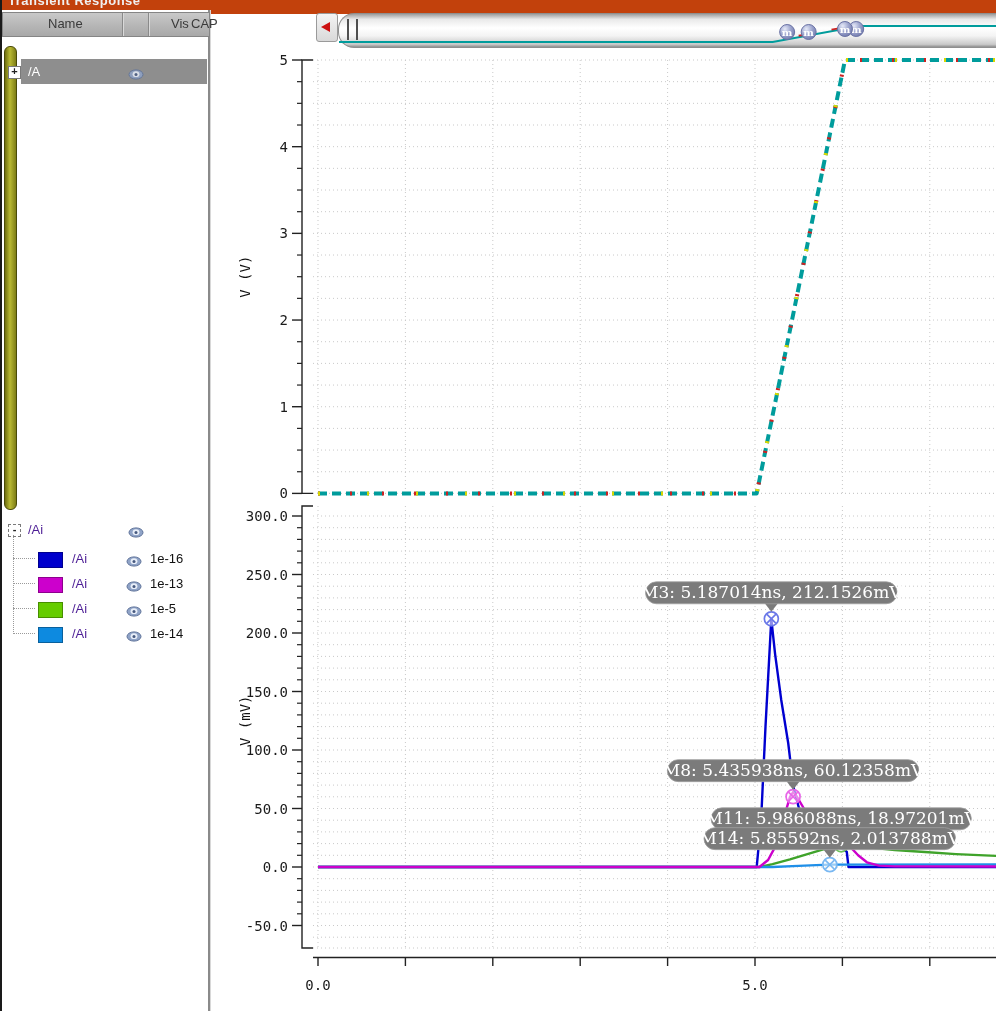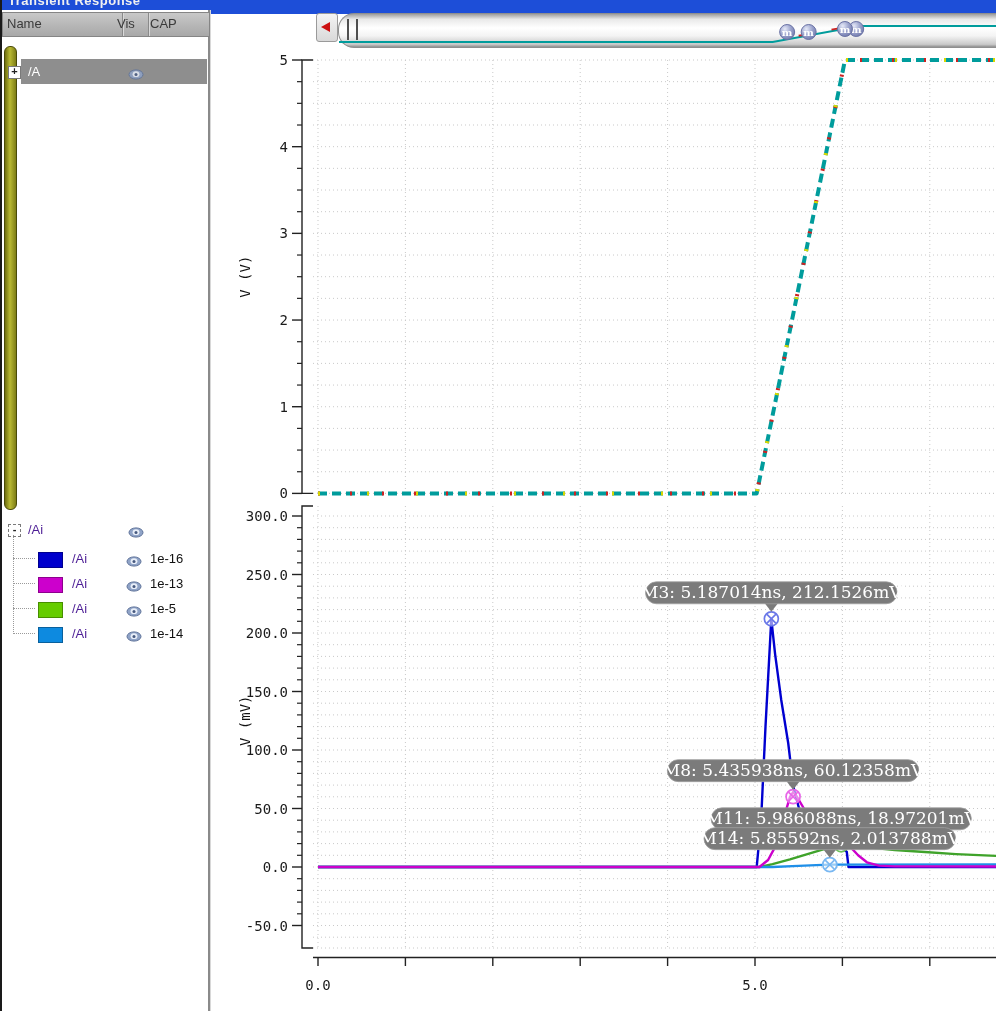--- a/index.html
+++ b/index.html
@@ -1,28 +1,28 @@
 <!DOCTYPE html>
 <html><head>
 <meta charset="utf-8">
 <style>
   html,body{margin:0;padding:0;background:#fff;}
   #app{position:relative;width:996px;height:1011px;background:#fff;overflow:hidden;
        font-family:"Liberation Sans",sans-serif;}
   
-  #titlebar{position:absolute;left:0;top:0;width:996px;height:14px;background:#1d4ed8;overflow:hidden;}
+  #titlebar{position:absolute;left:0;top:0;width:996px;height:14px;background:#c2410c;overflow:hidden;}
   #titlebar .t{position:absolute;left:8px;top:-7px;color:#f0f0f0;font-size:13px;font-weight:bold;letter-spacing:.5px;}
   #leftborder{position:absolute;left:0;top:0;width:2px;height:1011px;background:#1a1a1a;}
   
   #sidebar{position:absolute;left:2px;top:10px;width:209px;height:1001px;background:#fff;}
   #sidebar .vline{position:absolute;right:0;top:0;width:2px;height:1001px;background:#8a8a8a;border-right:1px solid #d8d8d8;}
   #shead{position:absolute;left:0;top:2px;width:206px;height:23px;
          background:linear-gradient(180deg,#c9c9c9,#b9b9b9 45%,#a8a8a8);
          border:1px solid #858585;color:#3a3a3a;font-size:13px;}
-  #shead .c{position:absolute;top:3px;}
+  #shead .c{position:absolute;top:3px;margin-left:41px;}
   #shead .sep{position:absolute;top:0;width:1px;height:23px;background:#8a8a8a;box-shadow:1px 0 0 #d9d9d9;}
   #ystrip{position:absolute;left:2px;top:36px;width:11px;height:462px;border:1px solid #4a4a08;border-radius:6px;
           background:linear-gradient(90deg,#6e6e10,#b9b932 45%,#7d7d16);}
   .row{position:absolute;left:0;width:206px;height:25px;}
   .selbg{position:absolute;left:19px;top:0;width:186px;height:25px;background:#8e8e8e;}
   .expander{position:absolute;width:11px;height:11px;top:7px;background:#fff;border:1px solid #7a7a7a;
             color:#222;font-size:11px;line-height:9px;text-align:center;font-weight:bold;}
   .lbl{position:absolute;top:5px;font-size:13px;color:#4c1d95;}
   .lbl.white{color:#fff;}
   .swatch{position:absolute;top:6px;width:23px;height:14px;border:1px solid rgba(0,0,0,.3);}
@@ -281,21 +281,21 @@
 
   <div id="titlebar">
     <div class="t">Transient Response</div>
   </div>
 
   <div id="sidebar">
     <div class="vline"></div>
     <div id="shead">
       <span class="c" style="left:4px">Name</span>
       <span class="sep" style="left:119px"></span>
-      <span class="c" style="left:114px">Vis</span>
+      <span class="c" style="left:127px">Vis</span>
       <span class="sep" style="left:145px"></span>
       <span class="c" style="left:147px">CAP</span>
     </div>
     <div id="ystrip"></div>
     <div class="row" style="top:49px">
       <div class="selbg"></div>
       <div class="expander" style="left:6px">+</div>
       <span class="lbl white" style="left:26px">/A</span>
       <span class="eye" style="left:126px;opacity:.85"><svg width="16" height="11">
             <ellipse cx="8" cy="5.5" rx="7" ry="4.6" fill="#8fa3c7" stroke="#5f739a"></ellipse>

